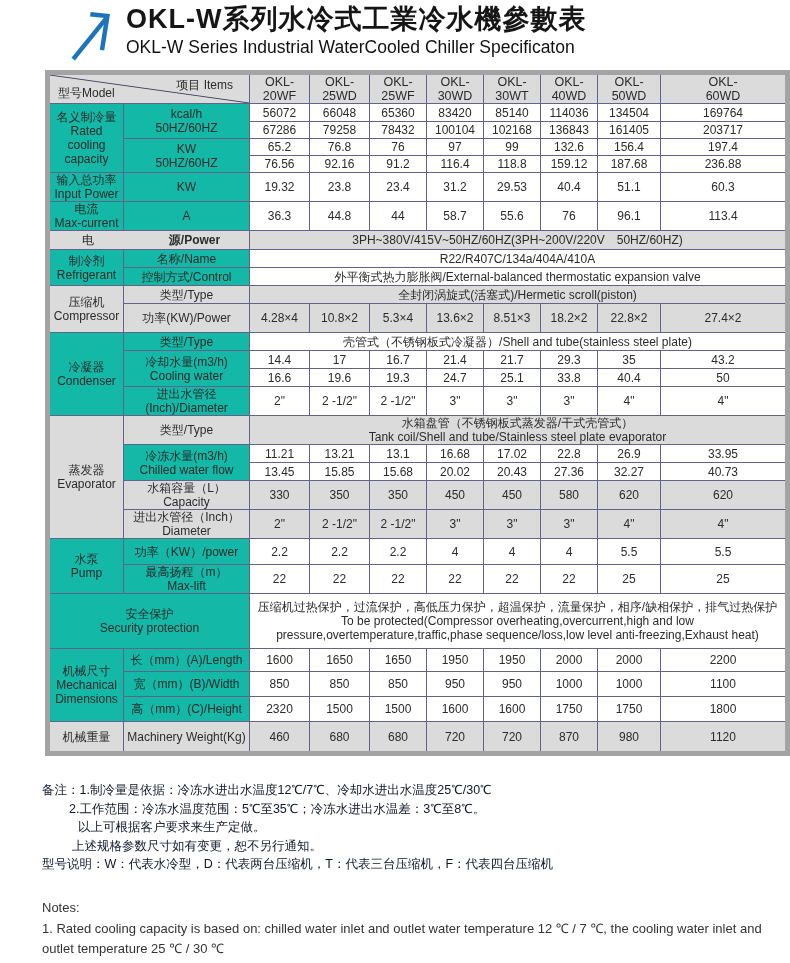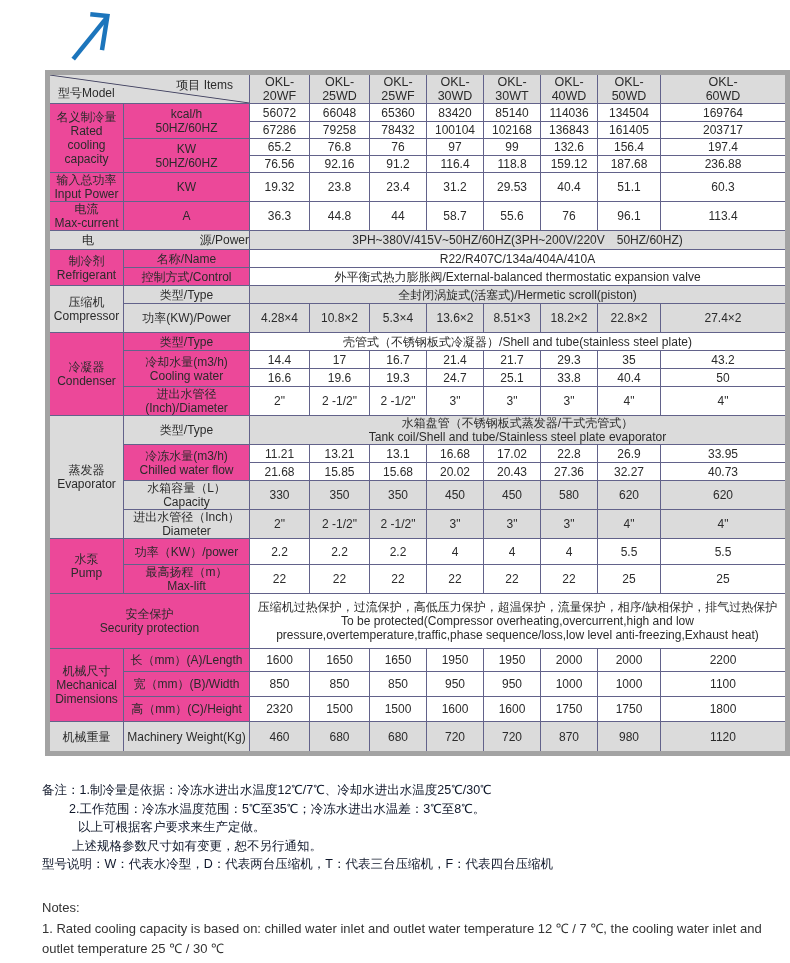--- a/index.html
+++ b/index.html
@@ -21,55 +21,59 @@
     box-sizing:border-box;background:#29abe2;color:#fff;text-align:center;
     font-size:15px;letter-spacing:1px;height:28px;line-height:28px;
     border:2px solid #3c3c5c;border-bottom:none;
   }
   table.spec{border-collapse:collapse;table-layout:fixed;width:740px;border:5px solid #a3a3a3;}
   table.spec th,table.spec td{
     border:1px solid #62628a;font-weight:normal;box-sizing:border-box;
     text-align:center;vertical-align:middle;padding:0 1px;overflow:hidden;
     font-size:12px;line-height:14px;background:#fff;color:#2b2b2b;
   }
-  table.spec th.lbl{background:#ec4899;}
+  table.spec th.lbl{background:#14b8a6;}
   table.spec tr.grayrow td,table.spec tr.grayrow th{background:#dbdbdb;}
   table.spec tr.sec th,table.spec tr.sec td{border-top:1.6px solid #3c3c5c;}
   .two-line div{line-height:14px;}
   
   tr.h17{height:17px}tr.h18{height:18px}tr.h19{height:19px}tr.h23{height:23px}
   tr.h24{height:32px}tr.h25{height:25px}tr.h26{height:26px}tr.h28{height:28px}
   tr.h29{height:29px}tr.h30{height:30px}tr.h31{height:29px}tr.h55{height:55px}
   
   th.corner{position:relative;padding:0;}
   th.corner svg{position:absolute;top:0;left:0;width:100%;height:100%;}
   .corner-model{position:absolute;left:8px;bottom:3px;font-size:12px;}
   .corner-items{position:absolute;right:16px;top:3px;font-size:12px;}
   th.model div{line-height:14px;font-size:12.5px;text-align:center;}
   
   .split-lbl{display:flex;align-items:center;}
   .split-lbl .p1{width:76px;text-align:center;}
-  .split-lbl .p2{flex:1;text-align:right;padding-left:14px;}
+  .split-lbl .p2{flex:1;text-align:center;padding-left:14px;font-weight:bold;}
   
   td.security-val{text-align:left;padding:3px 6px;font-size:11.5px;line-height:15.5px;}
   
   .notes{position:absolute;left:42px;top:781px;width:724px;font-size:12.5px;line-height:18.5px;color:#0f172a;}
   .notes .ind1{padding-left:27px;}
   .notes .ind2{padding-left:36px;}
   .notes .ind3{padding-left:30px;}
   .notes-en{position:absolute;left:42px;top:898px;width:730px;font-size:13px;line-height:20.5px;color:#333;}
 </style>
 </head>
 <body>
 
 <div class="page-header">
   <svg class="arrow-logo" viewBox="0 0 60 64">
     <polyline points="8,60 46,13" fill="none" stroke="#1c75bc" stroke-width="5"></polyline>
     <polyline points="27,10 46,12 40,50" fill="none" stroke="#1c75bc" stroke-width="5"></polyline>
   </svg>
+  <div class="titles">
+    <div class="title-zh">OKL-W系列水冷式工業冷水機參數表</div>
+    <div class="title-en">OKL-W Series Industrial WaterCooled Chiller Specificaton</div>
+  </div>
 </div>
 
 <div class="table-wrap">
   <table class="spec">
     <colgroup>
       <col style="width:76px">
         <col style="width:126px">
       <col style="width:60px">
         <col style="width:60px">
         <col style="width:57px">
@@ -318,21 +322,21 @@
     <td>11.21</td>
           <td>13.21</td>
           <td>13.1</td>
           <td>16.68</td>
           <td>17.02</td>
           <td>22.8</td>
           <td>26.9</td>
           <td>33.95</td>
         </tr>
     <tr class="h18">
-          <td>21.68</td>
+          <td>13.45</td>
           <td>15.85</td>
           <td>15.68</td>
           <td>20.02</td>
           <td>20.43</td>
           <td>27.36</td>
           <td>32.27</td>
           <td>40.73</td>
         </tr>
     <tr class="h29 grayrow">
       <th class="lbl two-line">

